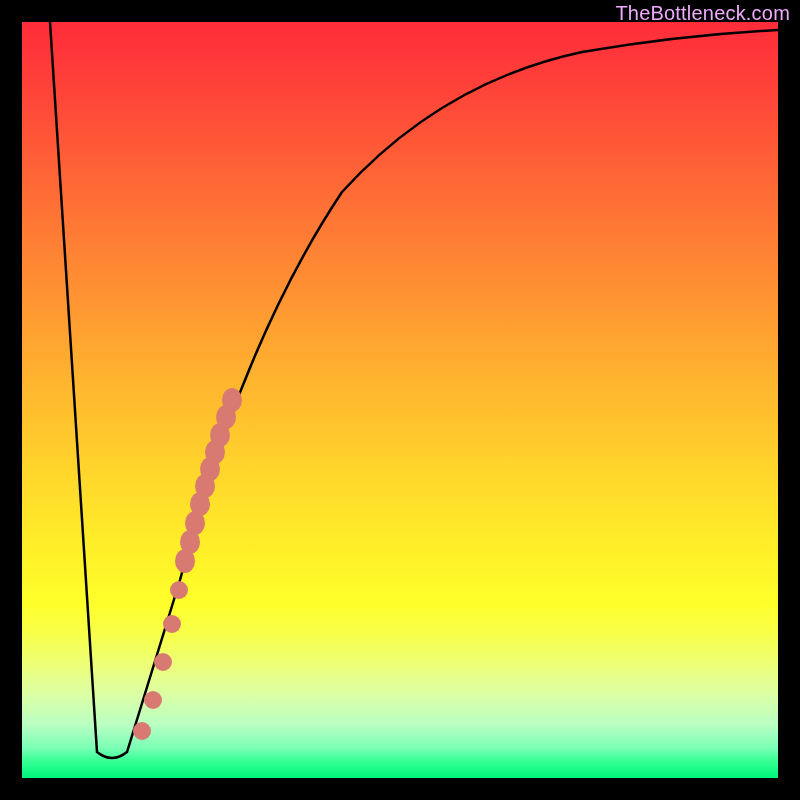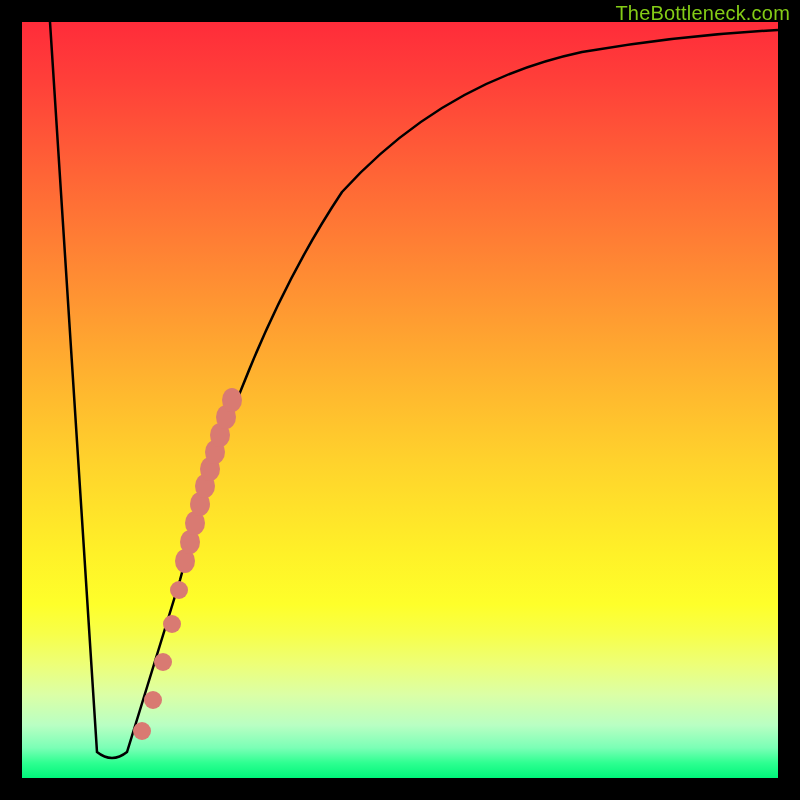--- a/index.html
+++ b/index.html
@@ -44,21 +44,21 @@
       #2eff91 98%,
       #00f57a 100%
     );
   }
   .watermark {
     position: absolute;
     top: 2px;
     right: 10px;
     font-family: Arial, Helvetica, sans-serif;
     font-size: 20px;
-    color: #84cc16;
+    color: #f0abfc;
     letter-spacing: 0.2px;
     user-select: none;
   }
   svg.curve {
     position: absolute;
     inset: 0;
   }
 </style>
 </head>
 <body>

